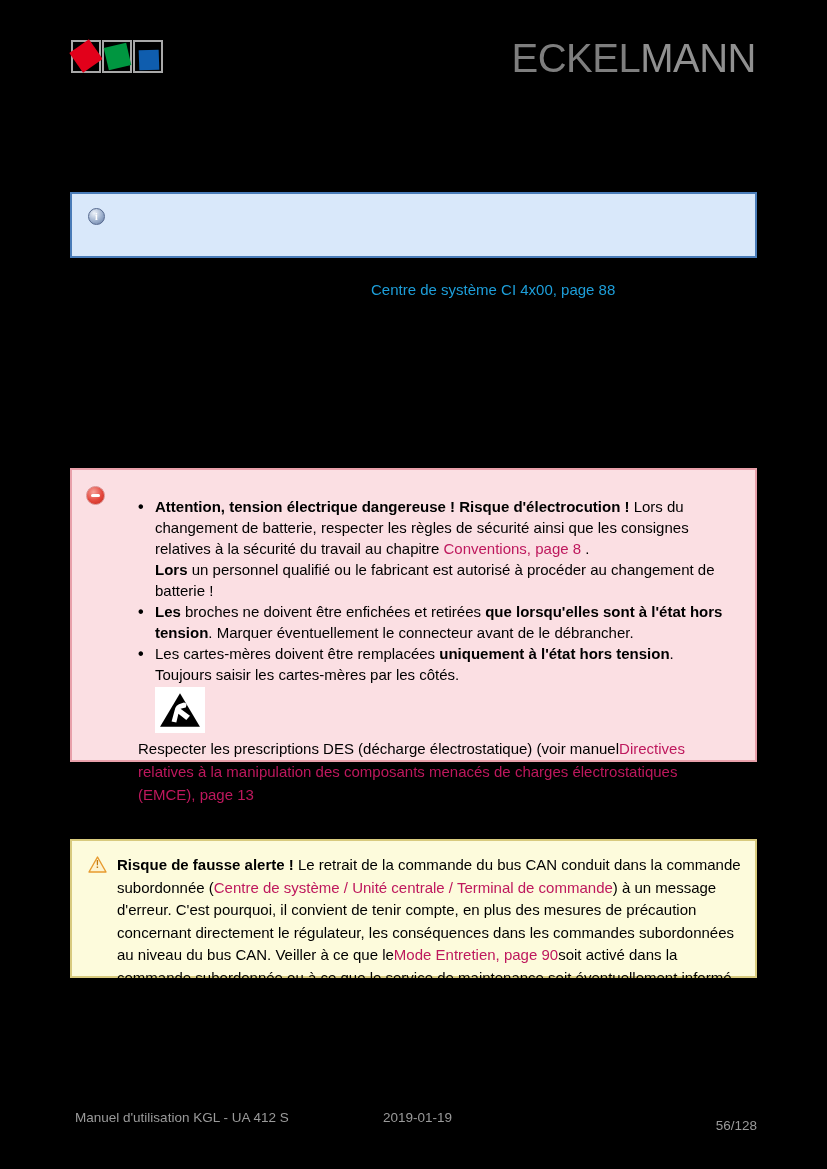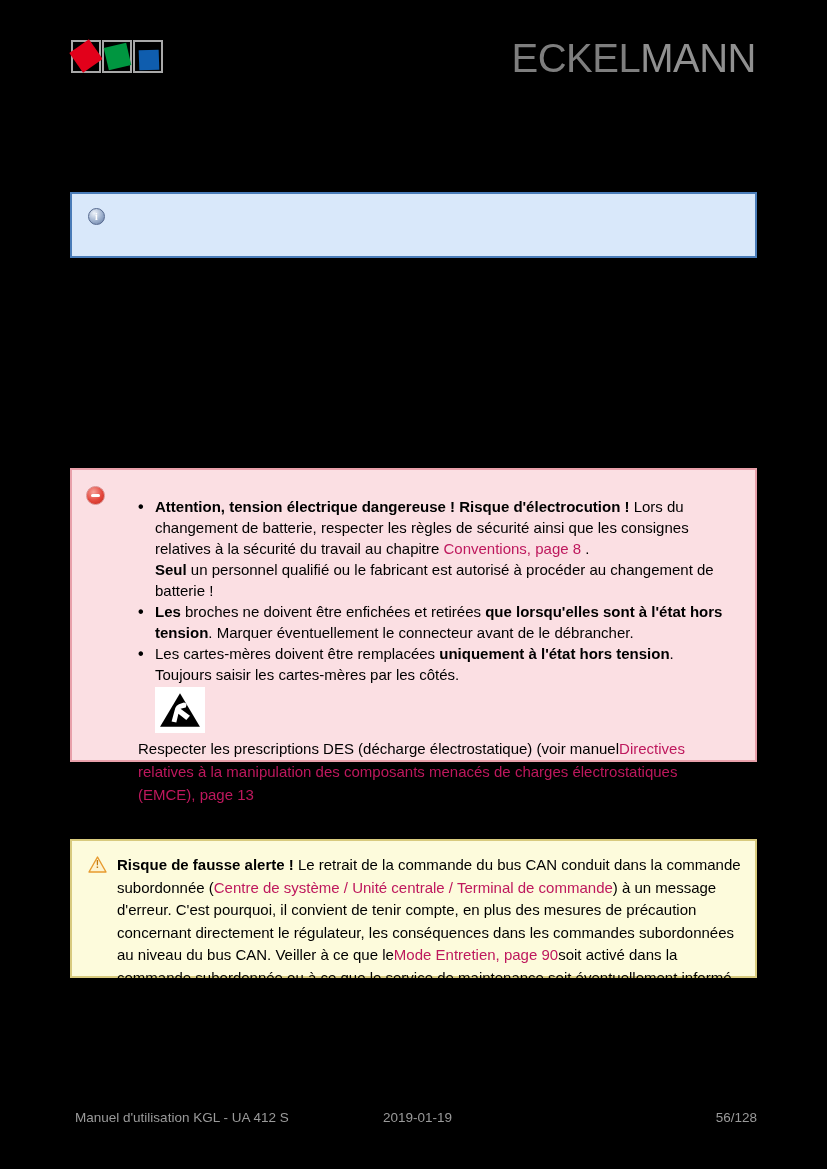--- a/index.html
+++ b/index.html
@@ -56,21 +56,21 @@
   .warn-inner{padding:13px 14px 0 16px;}
   .warning-icon{position:relative;width:19px;height:17px;flex:0 0 auto;margin-top:2px;}
   .warning-icon .excl{position:absolute;left:0;top:3px;width:19px;text-align:center;
     font-size:10px;font-weight:bold;color:#c27a10;}
   .warn-text{margin-left:10px;width:628px;line-height:22.5px;}
 
   
   .footer{position:absolute;left:0;top:1110px;width:827px;height:20px;color:#9a9a9a;font-size:13.5px;}
   .footer .f-left{position:absolute;left:75px;}
   .footer .f-center{position:absolute;left:383px;}
-  .footer .f-right{position:absolute;right:70px;}
+  .footer .f-right{position:absolute;right:70px;margin-top:8px;}
 </style>
 </head>
 <body>
 
 <div class="page">
 
   <div class="logo">
     <div class="logo-cell">
         <div class="sq sq-red"></div>
       </div>
@@ -84,31 +84,32 @@
   <div class="brand">
     <span class="p1">ECKEL</span><span class="p2">MANN</span>
   </div>
 
   <div class="note info-box">
     <div class="note-inner info-inner">
       <div class="info-icon">i</div>
     </div>
   </div>
 
+  <a class="link-line">Centre de système CI 4x00, page 88</a>
 
   <div class="note danger-box">
     <div class="noentry-icon">
         <div class="bar"></div>
       </div>
     <div class="danger-content">
       <div class="bullet">
         <span class="dot">•</span>
         <span class="txt bt">
           <span class="b">Attention, tension électrique dangereuse ! Risque d'électrocution !</span><span> Lors du changement de batterie, respecter les règles de sécurité ainsi que les consignes relatives à la sécurité du travail au chapitre </span><a class="link">Conventions, page 8</a><span> .</span><br>
-          <span class="b">Seul</span><span> un personnel qualifié ou le fabricant est autorisé à procéder au changement de batterie !</span>
+          <span class="b">Lors</span><span> un personnel qualifié ou le fabricant est autorisé à procéder au changement de batterie !</span>
         </span>
       </div>
       <div class="bullet">
         <span class="dot">•</span>
         <span class="txt bt">
           <span class="b">Les</span><span> broches ne doivent être enfichées et retirées </span><span class="b">que lorsqu'elles sont à l'état hors tension</span><span>. Marquer éventuellement le connecteur avant de le débrancher.</span>
         </span>
       </div>
       <div class="bullet">
         <span class="dot">•</span>

